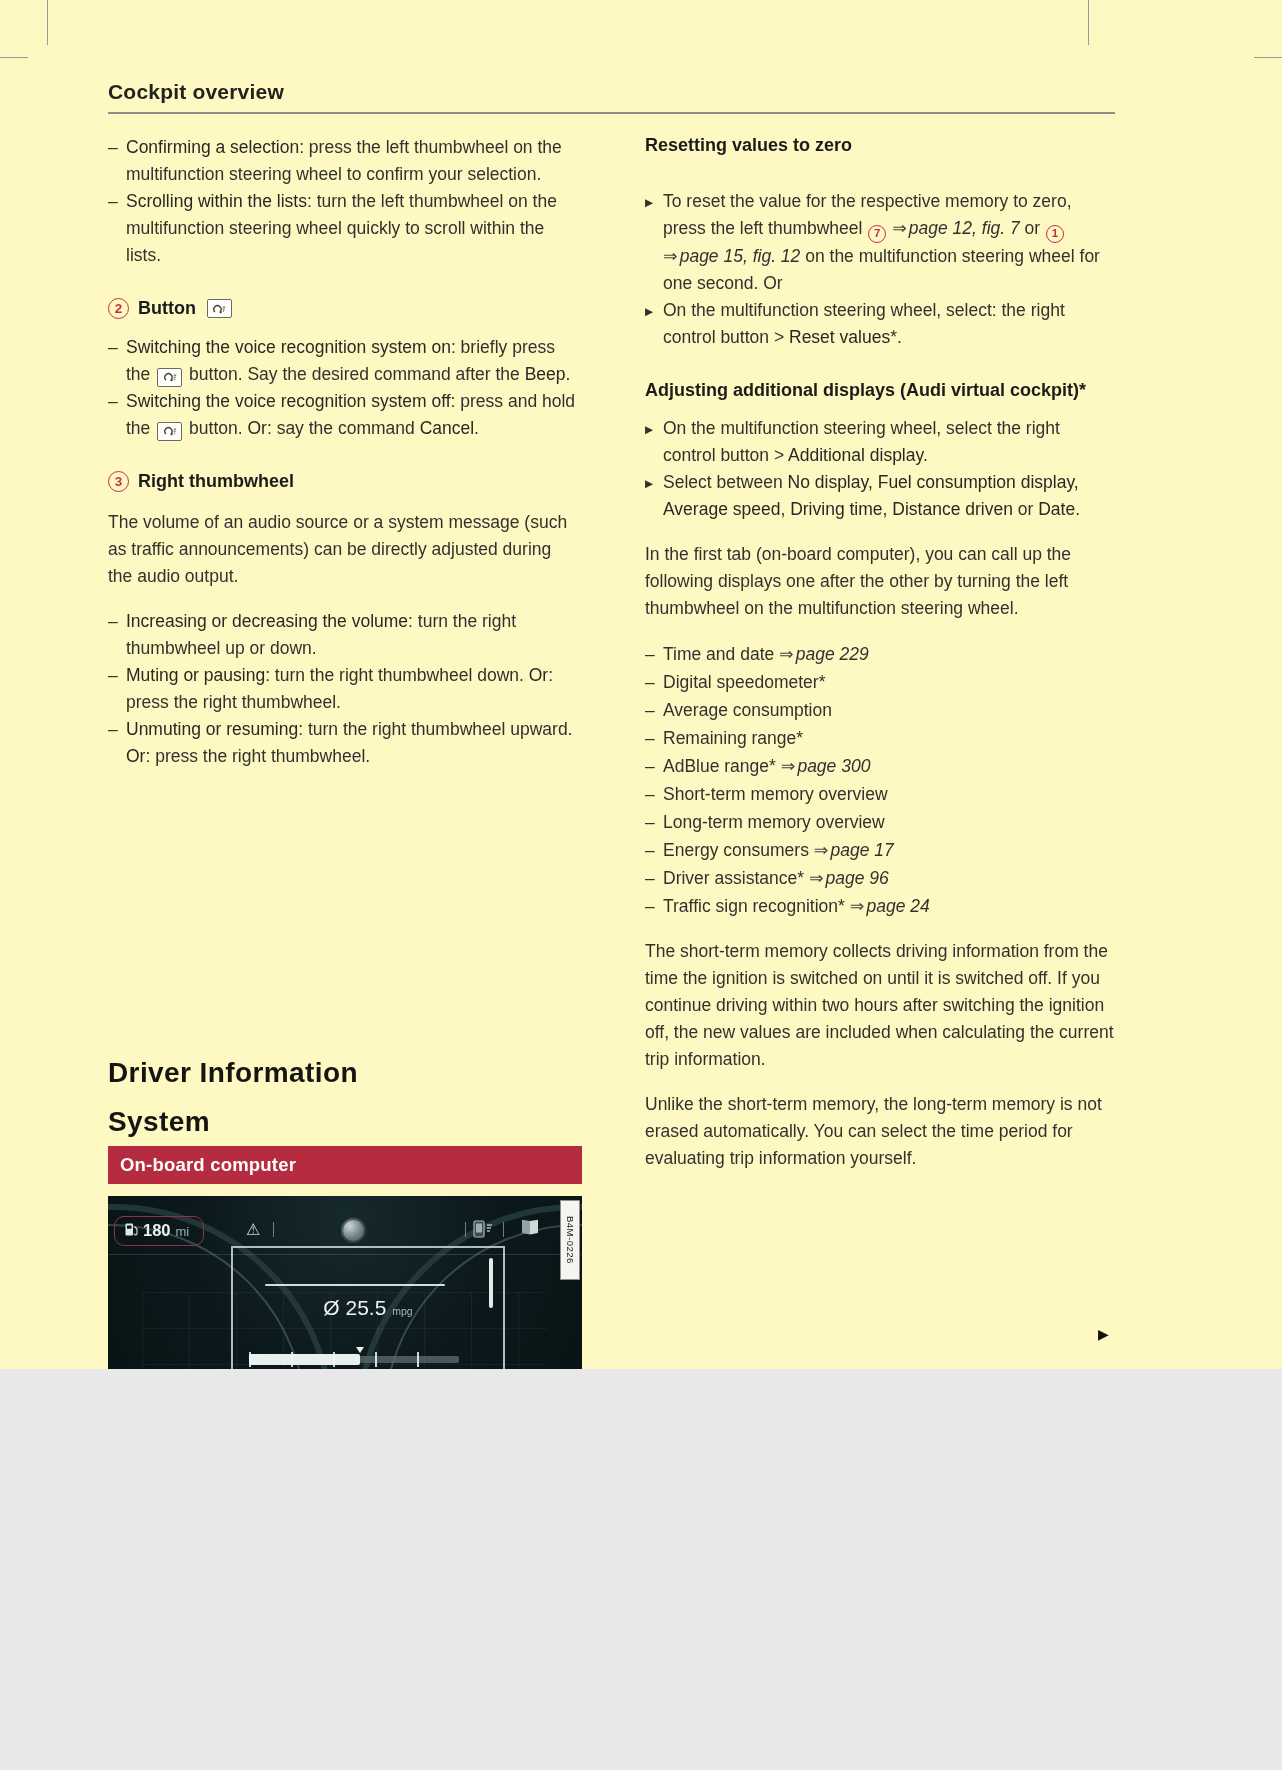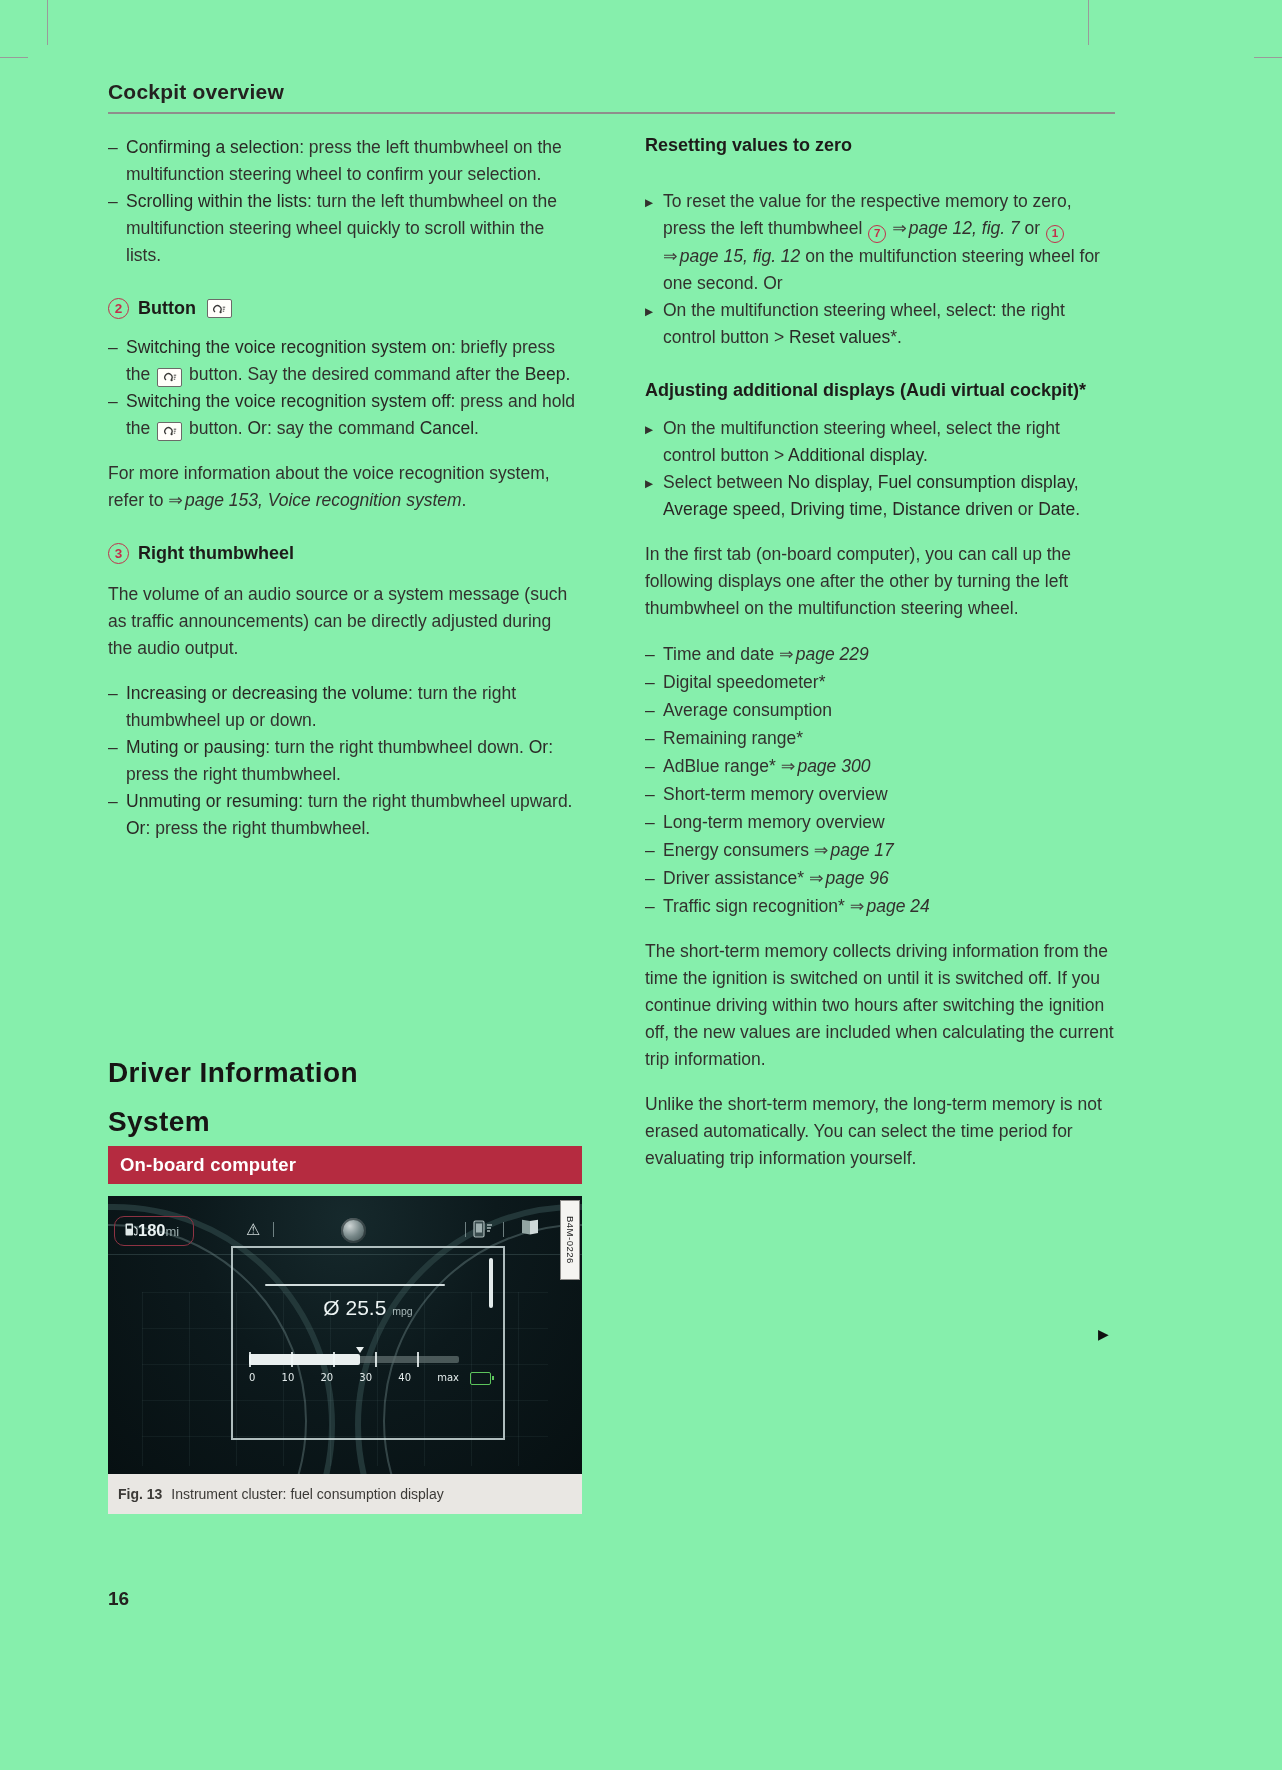--- a/index.html
+++ b/index.html
@@ -1,16 +1,16 @@
 <!DOCTYPE html>
 <html><head>
 <meta charset="utf-8">
 <style>
   html,body{margin:0;padding:0;background:#e8e8e8;}
-  .page{position:relative;width:1282px;height:1770px;background:#86efac;
+  .page{position:relative;width:1282px;height:1369px;background:#fef9c3;
         font-family:"Liberation Sans",sans-serif;color:#33312e;overflow:hidden;}
   
   .cropv{position:absolute;width:1px;background:#9a9a9a;}
   .croph{position:absolute;height:1px;background:#9a9a9a;}
   
   .hdr-title{position:absolute;left:108px;top:80px;font-size:21px;font-weight:700;color:#242220;letter-spacing:.2px;}
   .hdr-rule{position:absolute;left:108px;top:112px;width:1007px;height:2px;background:#8f8e8c;}
   
   .col{position:absolute;top:132px;font-size:17.5px;line-height:27px;}
   .col-left{left:108px;width:472px;}
@@ -50,21 +50,21 @@
   .ringL{left:-195px;top:28px;width:390px;height:390px;}
   .ringR{right:-195px;top:28px;width:390px;height:390px;}
   .ring2{position:absolute;border-radius:50%;border:6px solid rgba(40,62,64,.8);}
   .ring2L{left:-215px;top:8px;width:430px;height:430px;}
   .ring2R{right:-215px;top:8px;width:430px;height:430px;}
   .grid{position:absolute;left:34px;right:34px;top:96px;bottom:8px;opacity:.55;
         background:
           repeating-linear-gradient(90deg, rgba(130,165,165,.16) 0 1px, transparent 1px 47px),
           repeating-linear-gradient(180deg, rgba(130,165,165,.14) 0 1px, transparent 1px 36px);}
   .figtop{position:absolute;left:0;right:0;top:16px;height:42px;border-bottom:1px solid rgba(120,150,150,.25);}
-  .fueltab{position:absolute;left:6px;top:4px;display:inline-flex;align-items:baseline;
+  .fueltab{position:absolute;left:6px;top:4px;display:inline-flex;align-items:baseline;gap:5px;
            border:1.5px solid #8e3343;border-radius:10px;padding:4px 14px 5px 10px;}
   .rangeval{color:#e9f1f1;font-size:16.5px;font-weight:700;}
   .rangeunit{color:#9fb0b0;font-size:13px;}
   .warnicon{position:absolute;left:138px;top:8px;color:#cfd9d9;font-size:16px;font-family:"DejaVu Sans",sans-serif;}
   .vsep{position:absolute;top:10px;width:1px;height:15px;background:rgba(190,210,210,.55);}
   .centercircle{position:absolute;left:233px;top:6px;width:25px;height:25px;border-radius:50%;
                 background:radial-gradient(circle at 35% 32%,#cfd6d6 0%,#79898a 45%,#2d3e3f 100%);
                 box-shadow:inset 0 0 0 2px rgba(20,30,32,.55);}
   .imgcode{position:absolute;right:2px;top:4px;width:20px;height:80px;background:#f5f4f1;border:1px solid #8e8d8a;
            box-sizing:border-box;writing-mode:vertical-rl;display:flex;align-items:center;justify-content:center;
@@ -148,21 +148,20 @@
           <div class="litext"><b>Switching the voice recognition system off</b>: press and hold the <span class="kbtn">
               <svg width="14" height="12" viewBox="0 0 14 12">
                 <path d="M3 9 a3.6 3.6 0 1 1 5.2 -0.4" fill="none" stroke="#3a3937" stroke-width="1.3"></path>
                 <circle cx="8.6" cy="9.2" r="1.1" fill="#3a3937"></circle>
                 <path d="M10.8 4.2 h2.4 M10.8 6.2 h1.9 M10.8 8.2 h1.4" stroke="#3a3937" stroke-width="0.9"></path>
               </svg>
             </span> button. <b>Or</b>: say the command <b>Cancel</b>.</div>
         </div>
       </div>
 
-    <div class="para">For more information about the voice recognition system, refer to <span class="arr">⇒</span><i>page 153, Voice recognition system</i>.</div>
 
     <div class="h2">
       <span class="circ">3</span>
       <span>Right thumbwheel</span>
     </div>
 
     <div class="para" style="margin-top:14px;">The volume of an audio source or a system message (such as traffic announcements) can be directly adjusted during the audio output.</div>
     <div class="gap"></div>
     <div class="list">
         <div class="li">

